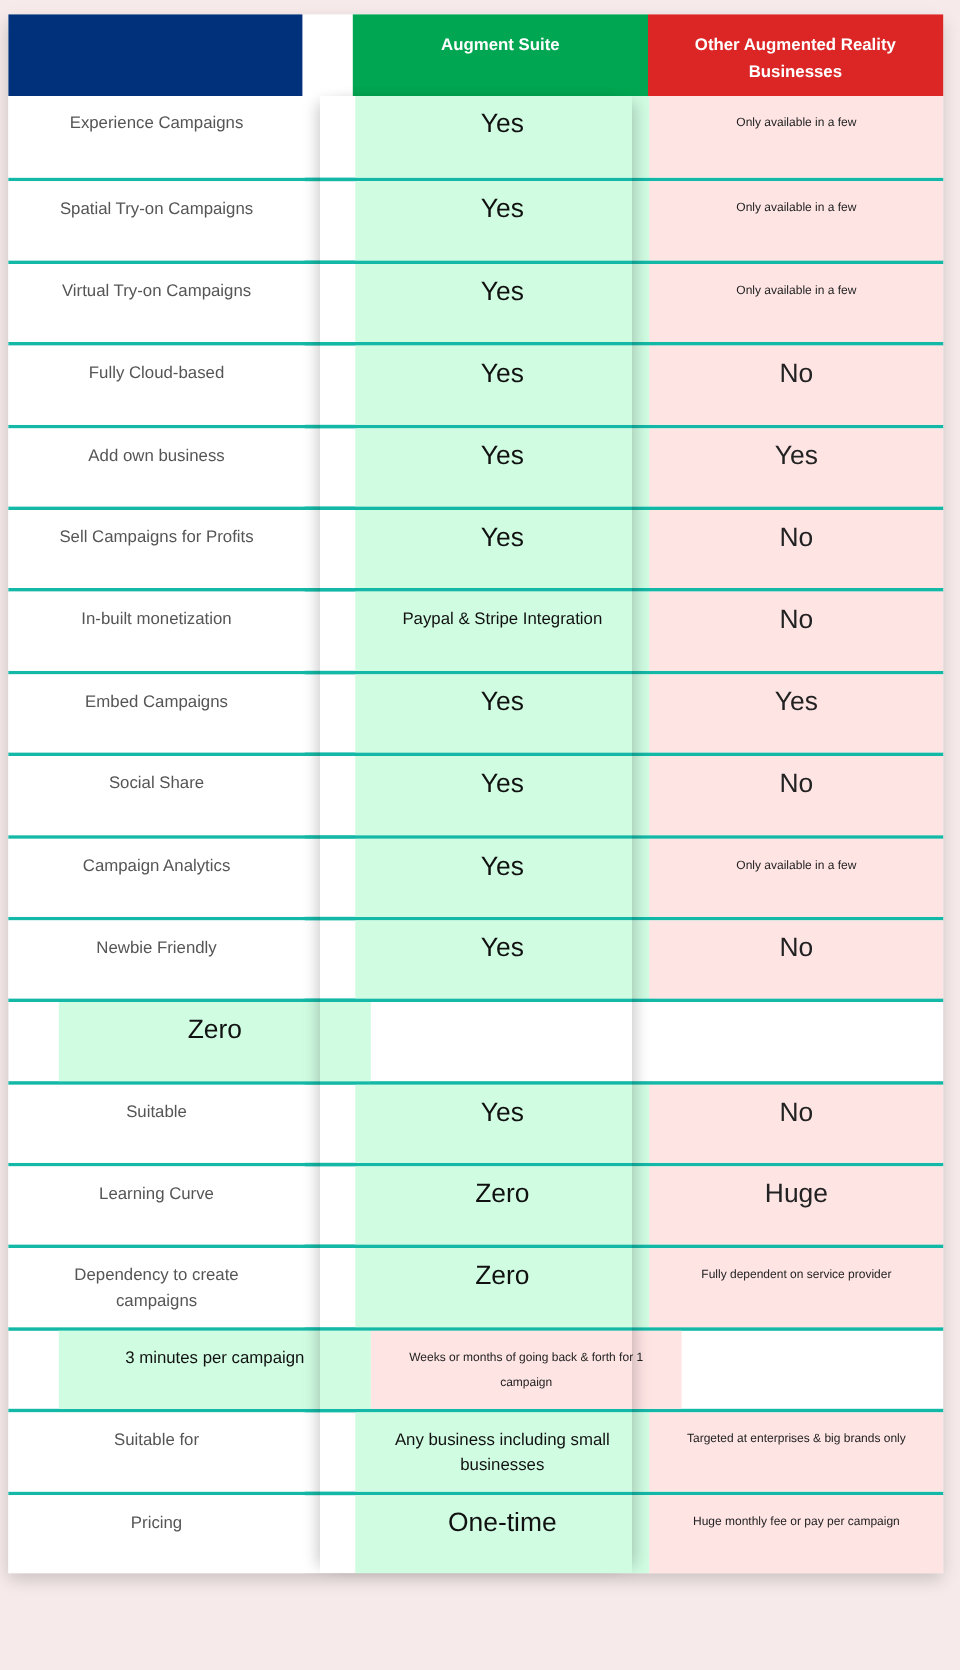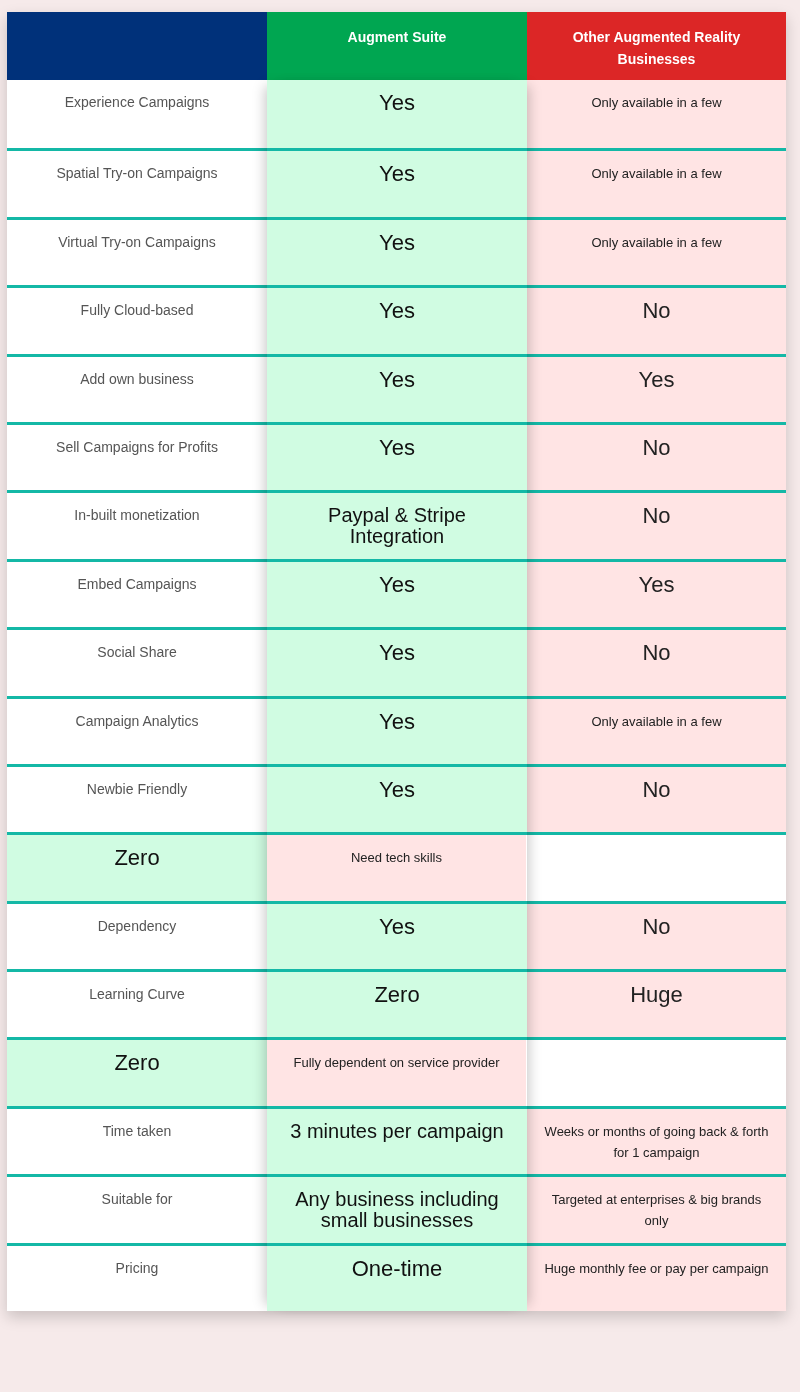--- a/index.html
+++ b/index.html
@@ -14,35 +14,35 @@
     box-shadow: 0 6px 14px rgba(0,0,0,0.18);
     background: #fff;
   }
   .hrow { display: flex; height: 68px; }
   .hcell {
     display: flex; align-items: flex-start; justify-content: center;
     text-align: center; color: #fff; font-weight: bold; font-size: 14px;
     line-height: 22px; padding-top: 14px; box-sizing: border-box;
   }
   .c1 { width: 260px; }
-  .c2 { width: 260px; }
+  .c2 { width: 260px; margin-left: 42px; }
   .c3 { width: 259px; }
   .h1 { background: var(--h1); }
   .h2 { background: var(--h2); }
   .h3 { background: var(--h3); padding-left: 18px; padding-right: 18px; }
   .rows { position: relative; }
   .row { display: flex; height: 68.4px; border-top: 3px solid #14b8a6; box-sizing: border-box; }
   .row.first { border-top: none; }
   .cell {
     box-sizing: border-box; text-align: center; padding-top: 12px;
     line-height: 21px;
   }
   .feat { background: #fff; color: #555; font-size: 14px; padding-left: 24px; padding-right: 24px; }
-  .aug { background: var(--augbg); color: #111; font-size: 20px; position: relative; padding-left: 12px; padding-right: 12px;}
-  .oth { background: var(--othbg); color: #222; font-size: 13px; padding-left: 14px; padding-right: 14px; }
+  .aug { background: var(--augbg); color: #111; font-size: 14px; position: relative; padding-left: 12px; padding-right: 12px;}
+  .oth { background: var(--othbg); color: #222; font-size: 10px; padding-left: 14px; padding-right: 14px; }
   .big { font-size: 22px; }
   .aug-shadow {
     position: absolute; top: 68px; bottom: 0; left: 260px; width: 260px;
     pointer-events: none;
     box-shadow: -8px 0 12px -6px rgba(0,0,0,0.22), 8px 0 12px -6px rgba(0,0,0,0.22);
   }
 </style>
 </head>
 <body>
 
@@ -103,38 +103,37 @@
         <div class="cell c2 aug big">Yes</div>
         <div class="cell c3 oth">Only available in a few</div>
       </div>
       <div class="row">
         <div class="cell c1 feat">Newbie Friendly</div>
         <div class="cell c2 aug big">Yes</div>
         <div class="cell c3 oth big">No</div>
       </div>
       <div class="row">
         <div class="cell c2 aug big">Zero</div>
-        <div class="cell c3 oth">Need tech skills</div>
       </div>
       <div class="row">
-        <div class="cell c1 feat">Dependency</div>
+        <div class="cell c1 feat">Suitable</div>
         <div class="cell c2 aug big">Yes</div>
         <div class="cell c3 oth big">No</div>
       </div>
       <div class="row">
         <div class="cell c1 feat">Learning Curve</div>
         <div class="cell c2 aug big">Zero</div>
         <div class="cell c3 oth big">Huge</div>
       </div>
       <div class="row">
+        <div class="cell c1 feat">Dependency to create campaigns</div>
         <div class="cell c2 aug big">Zero</div>
         <div class="cell c3 oth">Fully dependent on service provider</div>
       </div>
       <div class="row">
-        <div class="cell c1 feat">Time taken</div>
         <div class="cell c2 aug">3 minutes per campaign</div>
         <div class="cell c3 oth">Weeks or months of going back &amp; forth for 1 campaign</div>
       </div>
       <div class="row">
         <div class="cell c1 feat">Suitable for</div>
         <div class="cell c2 aug">Any business including small businesses</div>
         <div class="cell c3 oth">Targeted at enterprises &amp; big brands only</div>
       </div>
       <div class="row">
         <div class="cell c1 feat">Pricing</div>

